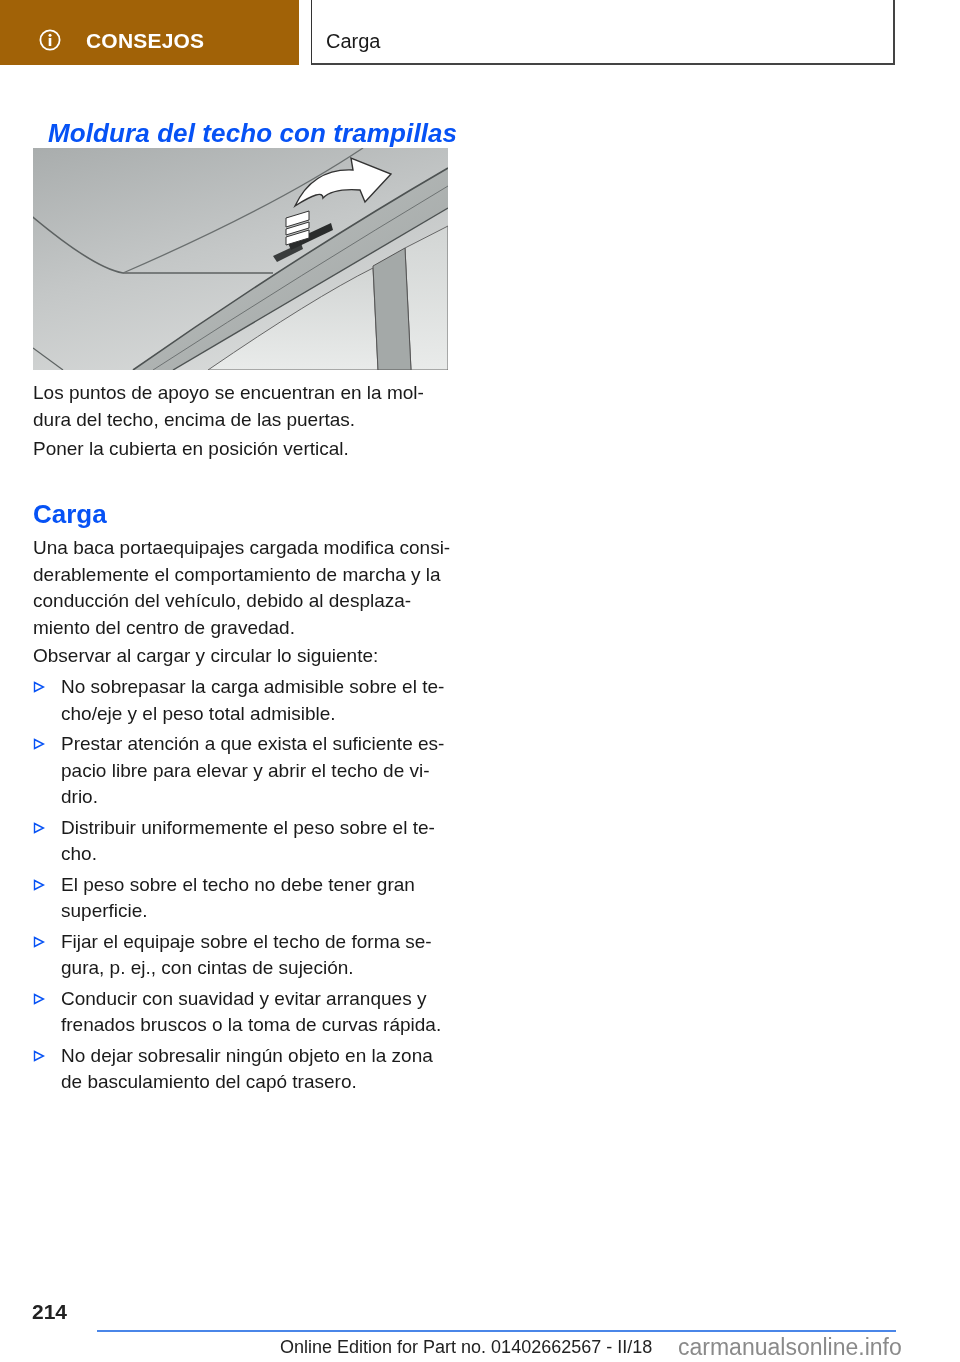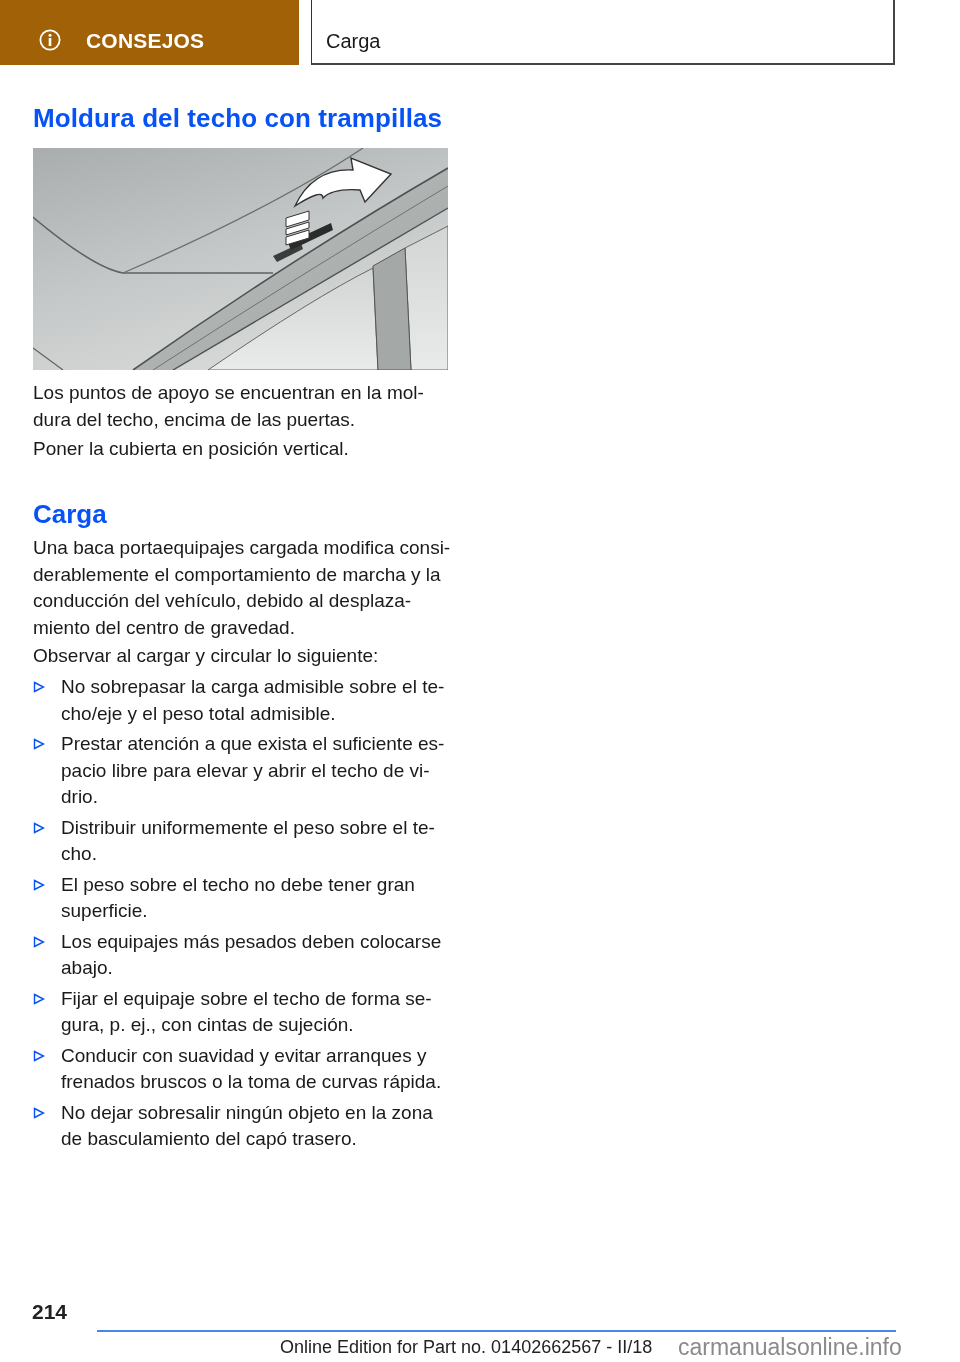--- a/index.html
+++ b/index.html
@@ -9,22 +9,22 @@
   .tab-blue { position: absolute; left: 0; top: 0; width: 299px; height: 65px;
               background: #a16207; color: #fff; box-sizing: border-box; }
   .tab-blue .info-icon { position: absolute; left: 39px; top: 29px; width: 22px; height: 22px; }
   .tab-blue .tab-label { position: absolute; left: 86px; top: 29px; font-size: 21px; font-weight: bold;
                          letter-spacing: 0.2px; line-height: 24px; }
   .tab-white { position: absolute; left: 311px; top: -2px; width: 584px; height: 67px; box-sizing: border-box;
                border-left: 1.5px solid #333; border-right: 2px solid #444; border-bottom: 2px solid #444;
                background: #fff; }
   .tab-white .section-label { position: absolute; left: 14px; top: 31px; font-size: 20px; color: #1a1a1a; line-height: 24px; }
 
-  h1.title { position: absolute; left: 33px; top: 101px; margin: 0; font-size: 26px; font-weight: bold;
-             color: #0652f5; line-height: 34px; letter-spacing: 0.1px; }
+  h1.title { position: absolute; left: 33px; top: 101px; margin: 15px; font-size: 26px; font-weight: bold;
+             color: #0652f5; line-height: 34px; letter-spacing: 0.1px; font-style: italic; }
   h2.subtitle { position: absolute; left: 33px; top: 497px; margin: 0; font-size: 26px; font-weight: bold;
                 color: #0652f5; line-height: 34px; }
 
   .figure { position: absolute; left: 33px; top: 148px; width: 415px; height: 222px; overflow: hidden;
             background: linear-gradient(165deg, #a9adad 0%, #c4c7c7 45%, #dfe1e0 100%); }
   .figure svg { display: block; }
 
   .para { position: absolute; left: 33px; width: 420px; margin: 0; font-size: 19px; line-height: 26.5px; color: #1a1a1a; }
 
   .bullets { position: absolute; left: 33px; top: 674px; width: 420px; margin: 0; padding: 0; list-style: none; }
@@ -121,26 +121,20 @@
   <li>
     <svg class="bullet-icon" viewBox="0 0 12 12">
         <path d="M1.5 1.5 L10.5 6 L1.5 10.5 Z" fill="none" stroke="#0652f5" stroke-width="1.4"></path>
       </svg>
     <span>El peso sobre el techo no debe tener gran superficie.</span>
   </li>
   <li>
     <svg class="bullet-icon" viewBox="0 0 12 12">
         <path d="M1.5 1.5 L10.5 6 L1.5 10.5 Z" fill="none" stroke="#0652f5" stroke-width="1.4"></path>
       </svg>
-    <span>Los equipajes más pesados deben colocarse abajo.</span>
-  </li>
-  <li>
-    <svg class="bullet-icon" viewBox="0 0 12 12">
-        <path d="M1.5 1.5 L10.5 6 L1.5 10.5 Z" fill="none" stroke="#0652f5" stroke-width="1.4"></path>
-      </svg>
     <span>Fijar el equipaje sobre el techo de forma se-gura, p. ej., con cintas de sujeción.</span>
   </li>
   <li>
     <svg class="bullet-icon" viewBox="0 0 12 12">
         <path d="M1.5 1.5 L10.5 6 L1.5 10.5 Z" fill="none" stroke="#0652f5" stroke-width="1.4"></path>
       </svg>
     <span>Conducir con suavidad y evitar arranques y frenados bruscos o la toma de curvas rápida.</span>
   </li>
   <li>
     <svg class="bullet-icon" viewBox="0 0 12 12">

